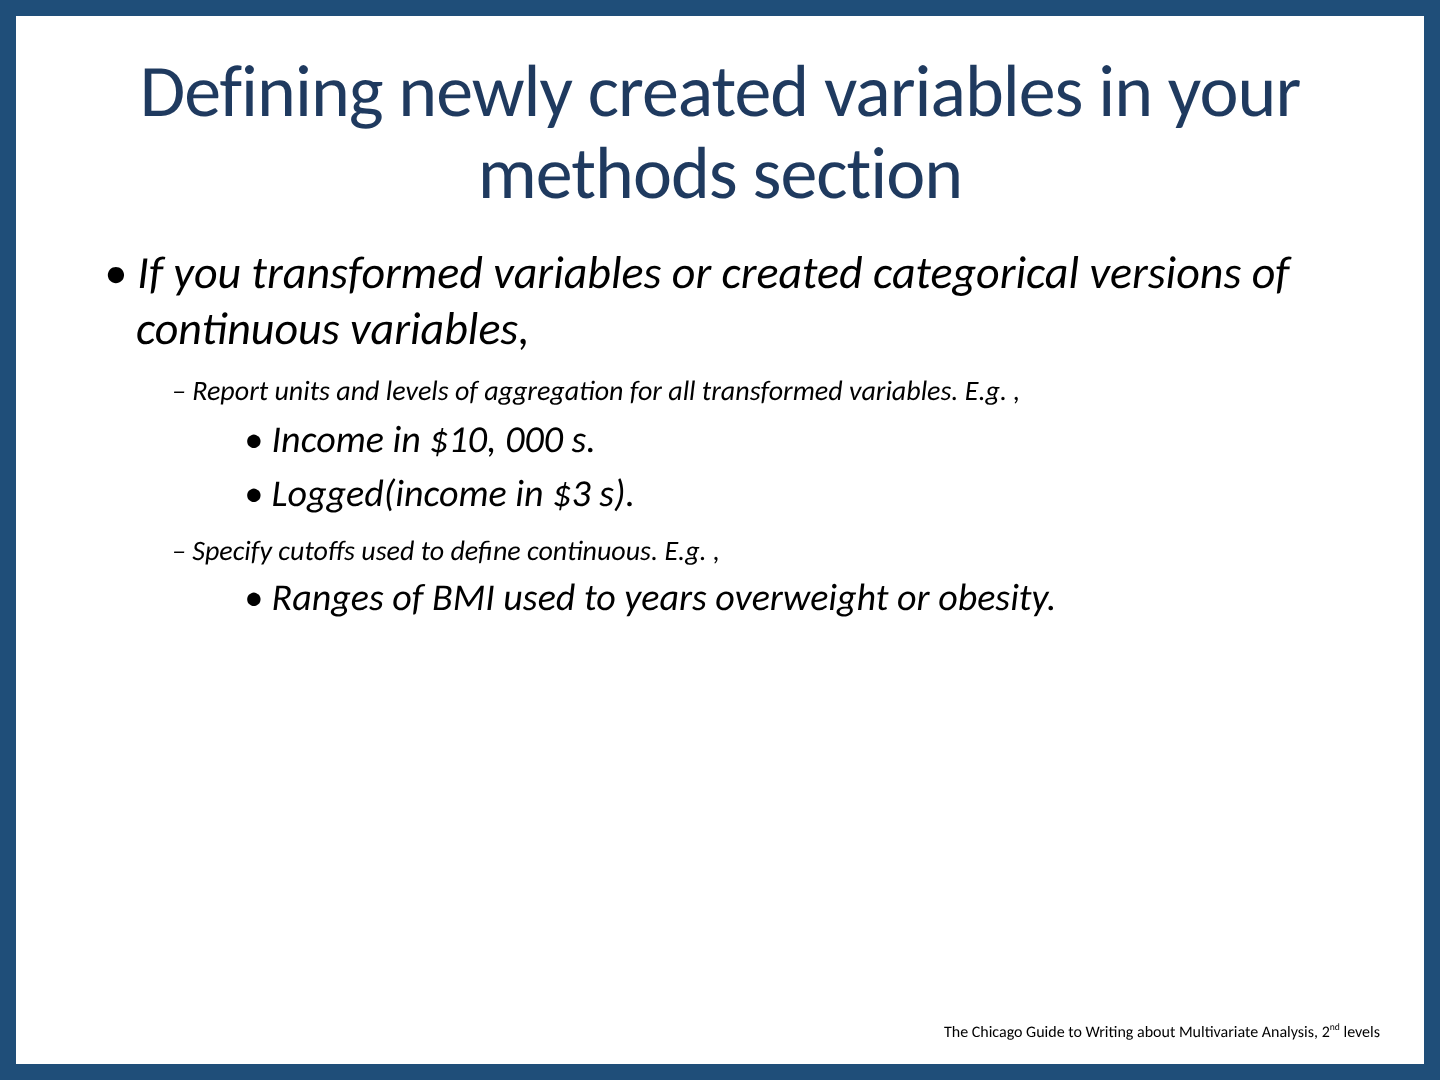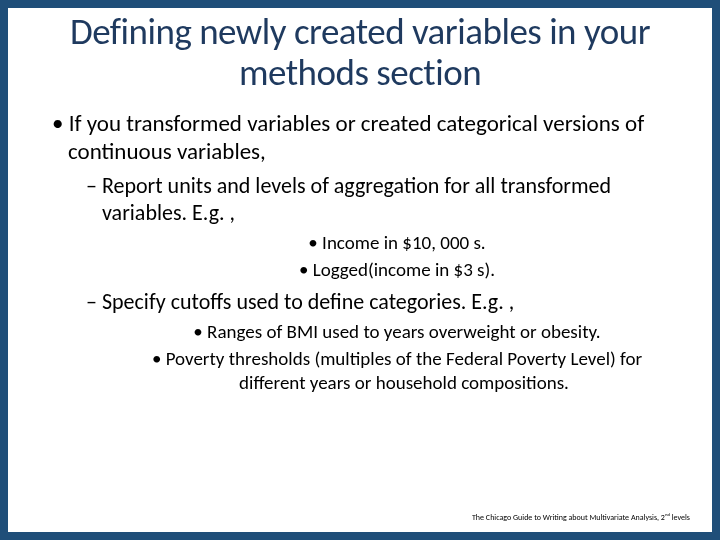--- a/index.html
+++ b/index.html
@@ -8,40 +8,40 @@
     background: #1f4e79;
     display: flex;
     align-items: center;
     justify-content: center;
     font-family: Calibri, "Segoe UI", Arial, sans-serif;
   }
   .slide {
     background: #ffffff;
     width: 704px;
     height: 524px;
-    padding: 4px 40px 14px 40px;
+    padding: 18px 40px 14px 40px;
     position: relative;
     color: #000000;
   }
   .title {
     font-size: 37px;
     line-height: 1.1;
     text-align: center;
     color: #1f3a5f;
     font-weight: 400;
     letter-spacing: -0.5px;
     margin-bottom: 16px;
   }
   .content { font-size: 22px; line-height: 1.22; }
-  ul { list-style: none; }
+  ul { list-style: none; font-style: italic; }
   .b1 { padding-left: 20px; text-indent: -16px; margin-bottom: 2px; font-size: 23px; }
   .b1::before { content: "• "; }
-  .b2 { padding-left: 54px; text-indent: -16px; margin-top: 8px; font-size: 22px; }
+  .b2 { padding-left: 54px; text-indent: -16px; margin-top: 8px; font-size: 14px; }
   .b2::before { content: "– "; }
-  .b3 { padding-left: 88px; text-indent: -14px; margin-top: 4px; font-size: 19px; text-align: center; }
+  .b3 { padding-left: 88px; text-indent: -14px; margin-top: 4px; font-size: 19px; }
   .b3::before { content: "• "; }
   .footer {
     position: absolute;
     bottom: 10px;
     right: 22px;
     font-size: 8px;
     color: #000;
   }
   sup { font-size: 0.6em; vertical-align: super; }
 </style>
@@ -49,21 +49,20 @@
 <body>
 
 <div class="slide">
   <h1 class="title">Defining newly created variables in your methods section</h1>
   <div class="content">
     <ul>
       <li class="b1">If you transformed variables or created categorical versions of continuous variables,</li>
       <li class="b2">Report units and levels of aggregation for all transformed variables. E.g. ,</li>
       <li class="b3">Income in $10, 000 s.</li>
       <li class="b3">Logged(income in $3 s).</li>
-      <li class="b2">Specify cutoffs used to define categories. E.g. ,</li>
+      <li class="b2">Specify cutoffs used to define continuous. E.g. ,</li>
       <li class="b3">Ranges of BMI used to years overweight or obesity.</li>
-      <li class="b3">Poverty thresholds (multiples of the Federal Poverty Level) for different years or household compositions.</li>
     </ul>
   </div>
   <div class="footer">
     <span>The Chicago Guide to Writing about Multivariate Analysis, 2</span><sup>nd</sup><span> levels</span>
   </div>
 </div>
 
 </body></html>

